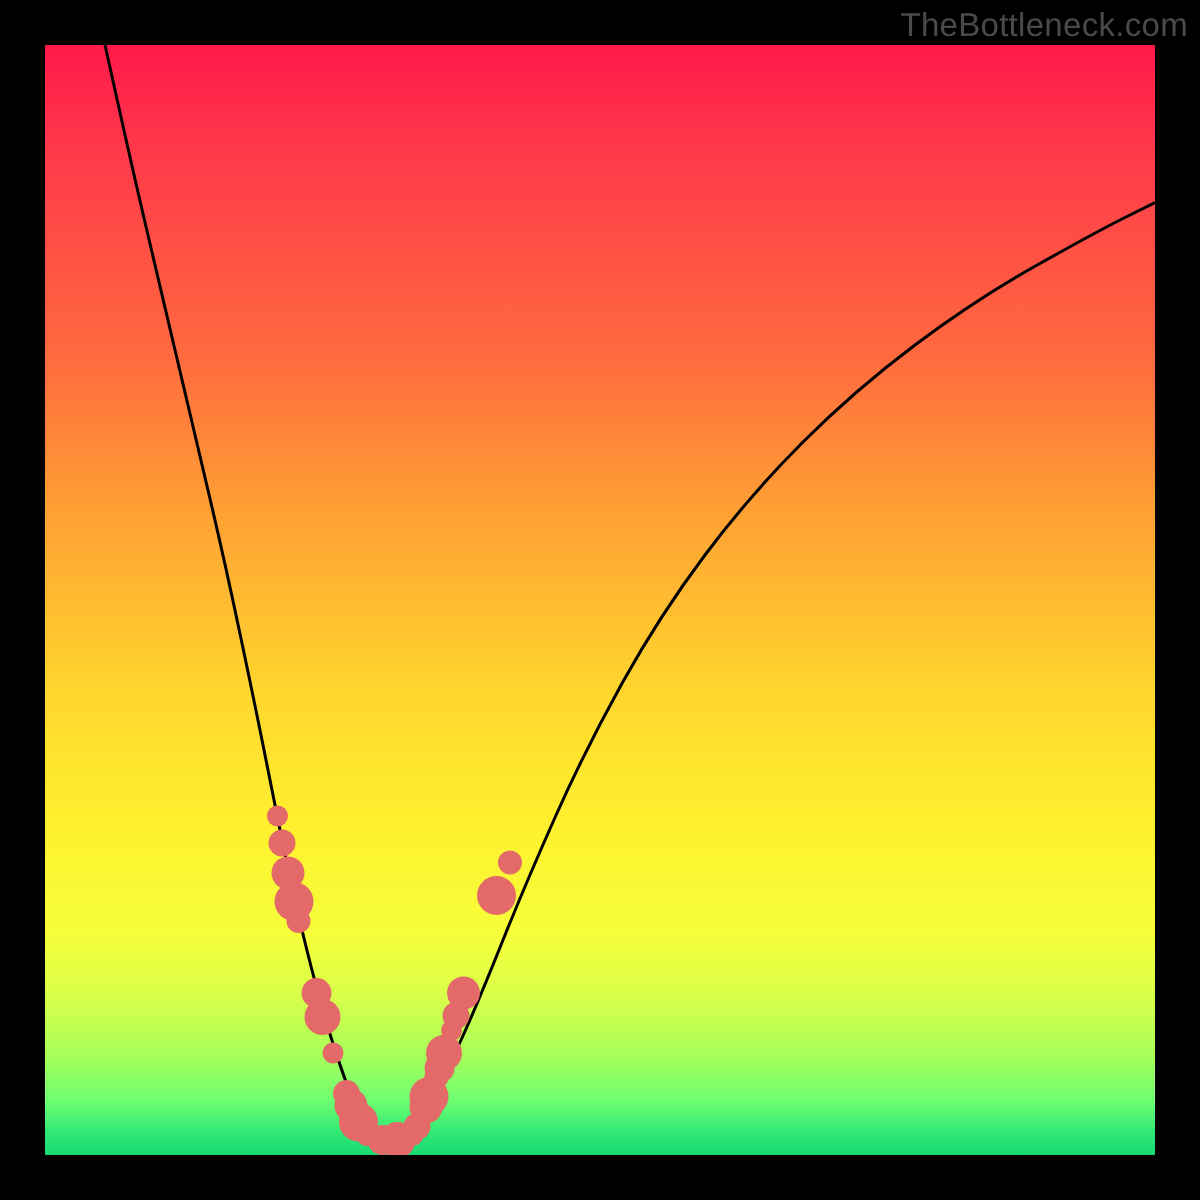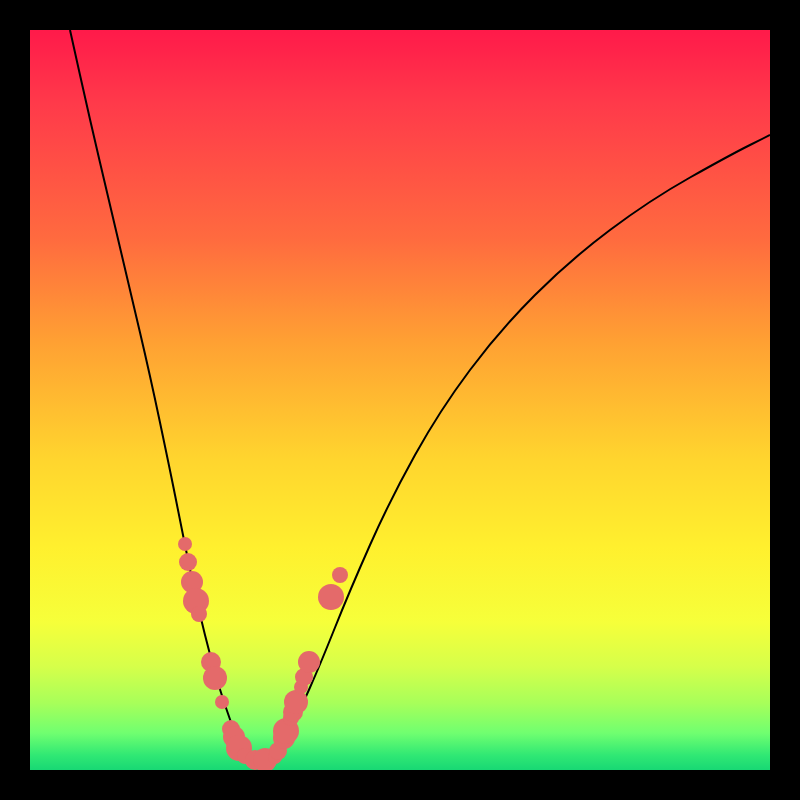--- a/index.html
+++ b/index.html
@@ -66,20 +66,21 @@
   }
   .dot {
     fill: #e46a6a;
     stroke: none;
   }
 </style>
 </head>
 <body>
 
 <div class="frame">
+  <div class="watermark">TheBottleneck.com</div>
 
   <div class="plot">
     <svg class="curves" viewBox="0 0 740 740" preserveAspectRatio="none">
       <path id="left-curve" class="curve" d="M 40 0 Q 40 0 50 45 Q 60 90 70 132.5 Q 80 175 90 217.5 Q 100 260 110 302.5 Q 120 345 130 392.5 Q 140 440 145 465 Q 150 490 155 515 Q 160 540 165 562.5 Q 170 585 175 605 Q 180 625 185 642.5 Q 190 660 195 675 Q 200 690 205 702.5 Q 210 715 215 722.5 L 220 730"></path>
       <path id="right-curve" class="curve" d="M 245 730 Q 245 730 250 720 Q 255 710 262.5 695 Q 270 680 280 657.5 Q 290 635 305 597.5 Q 320 560 340 515 Q 360 470 385 425 Q 410 380 440 340 Q 470 300 505 265 Q 540 230 580 200 Q 620 170 660 147.5 Q 700 125 720 115 L 740 105"></path>
       <path id="floor-curve" class="curve" d="M 220 730 Q 220 730 232.5 730 L 245 730"></path>
       <g id="dots">
           <circle cx="155" cy="514" r="7" class="dot"></circle>
           <circle cx="158" cy="532" r="9" class="dot"></circle>
           <circle cx="162" cy="552" r="11" class="dot"></circle>

